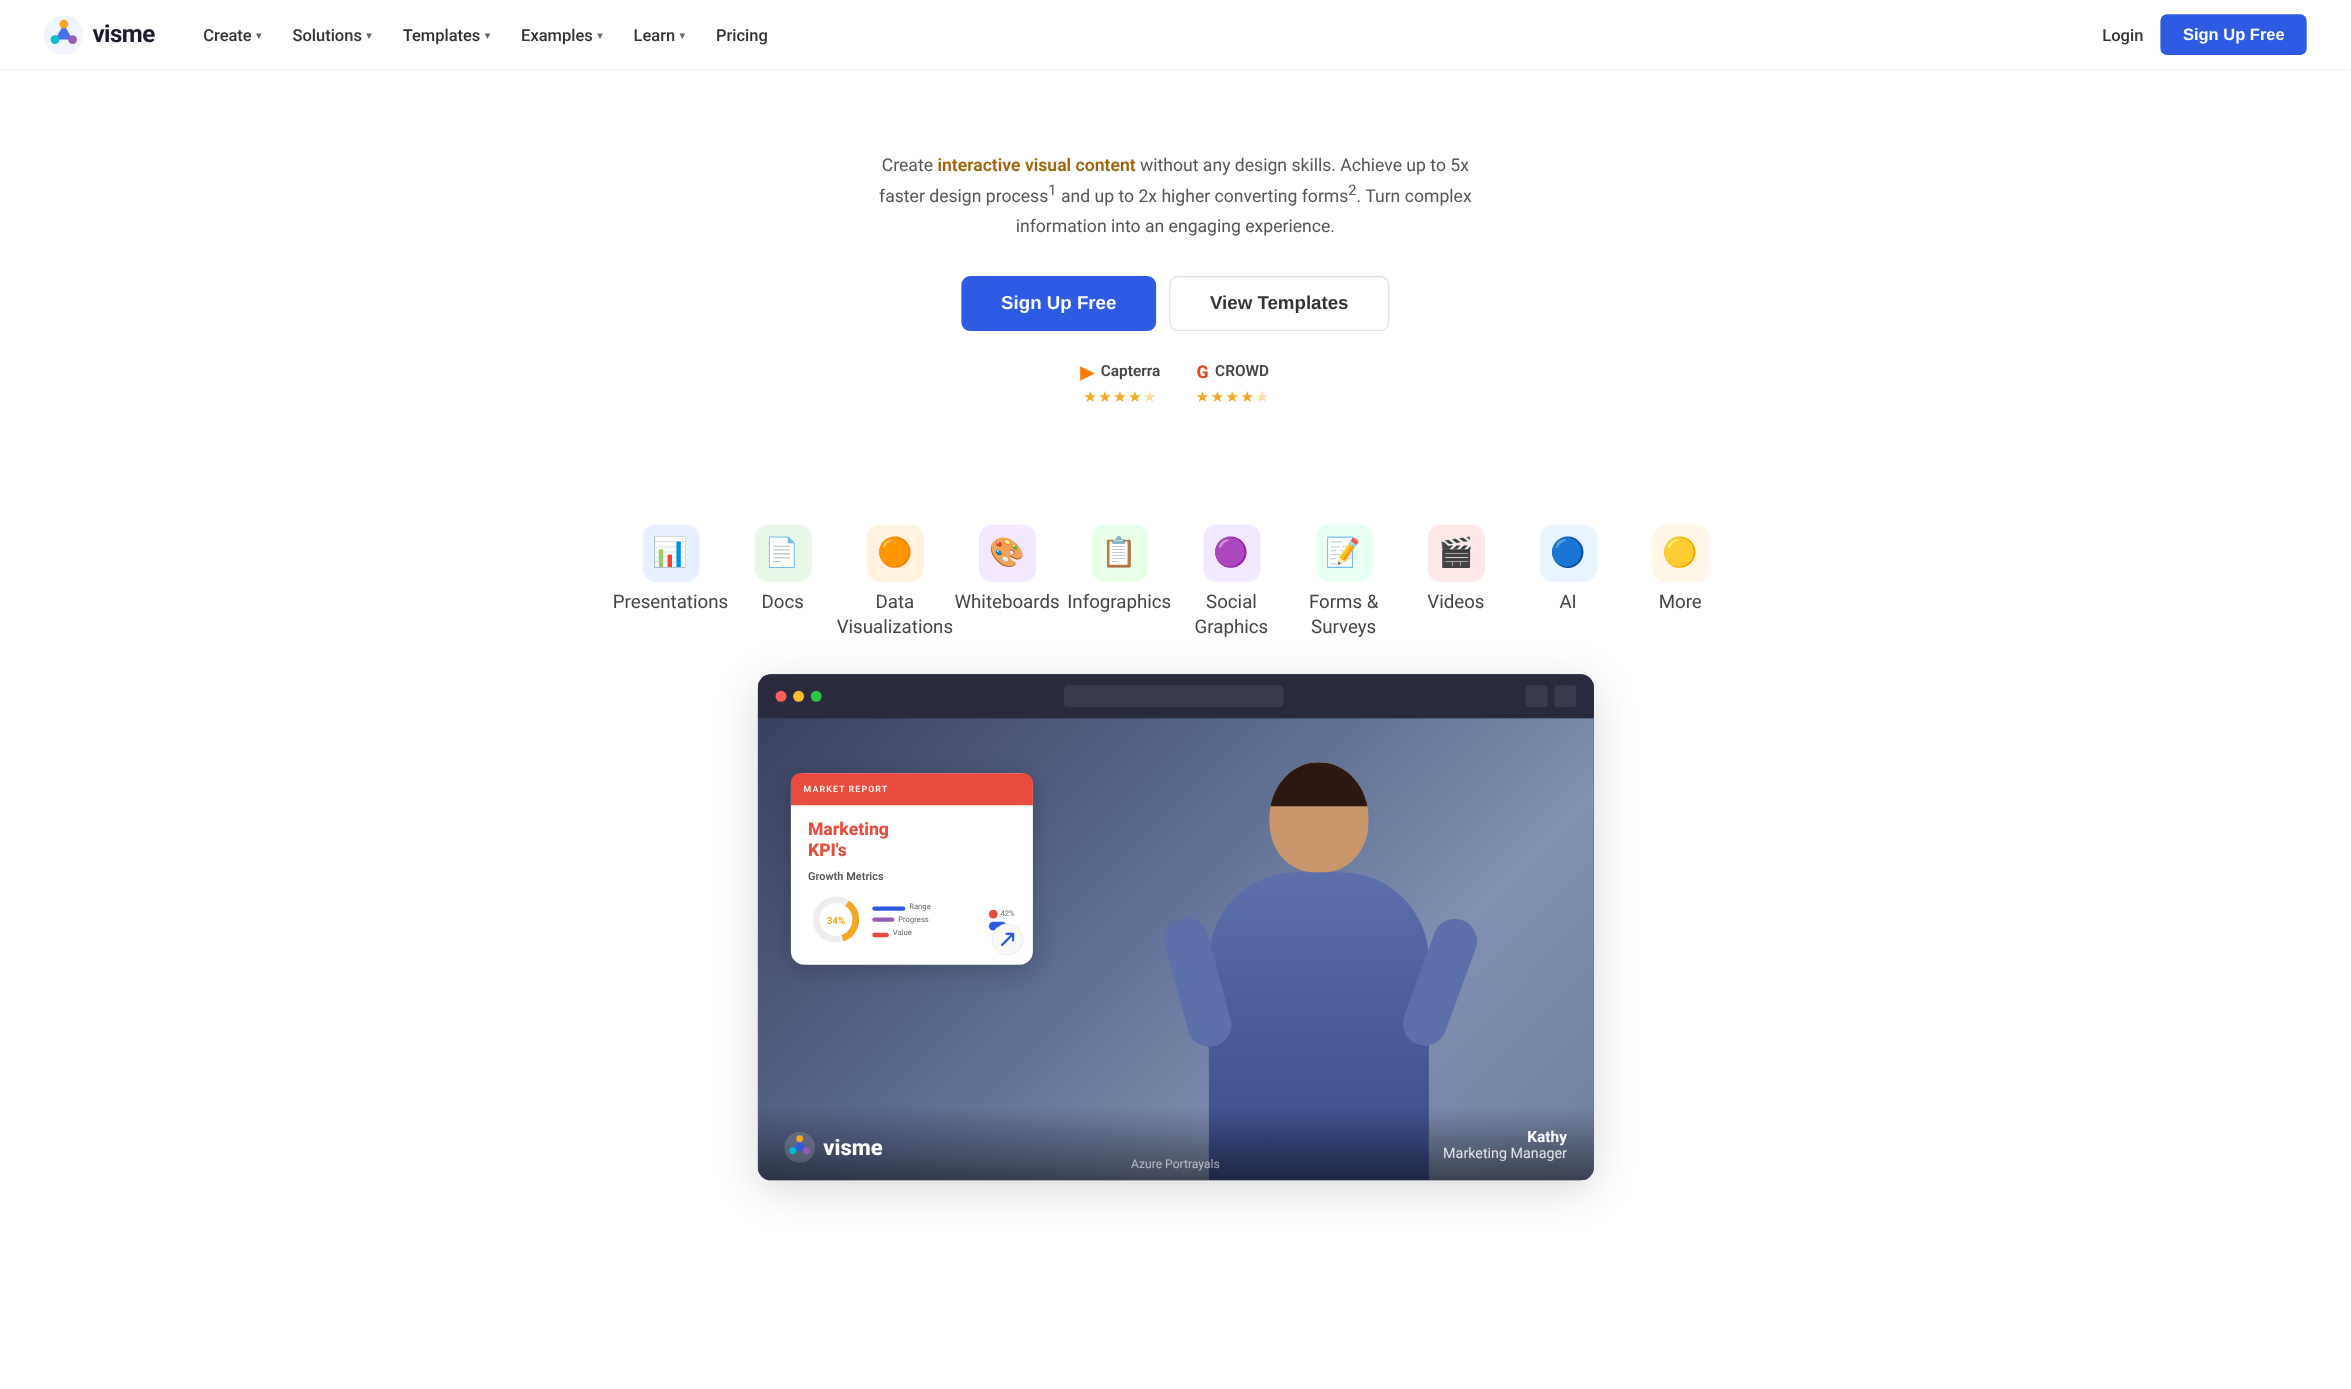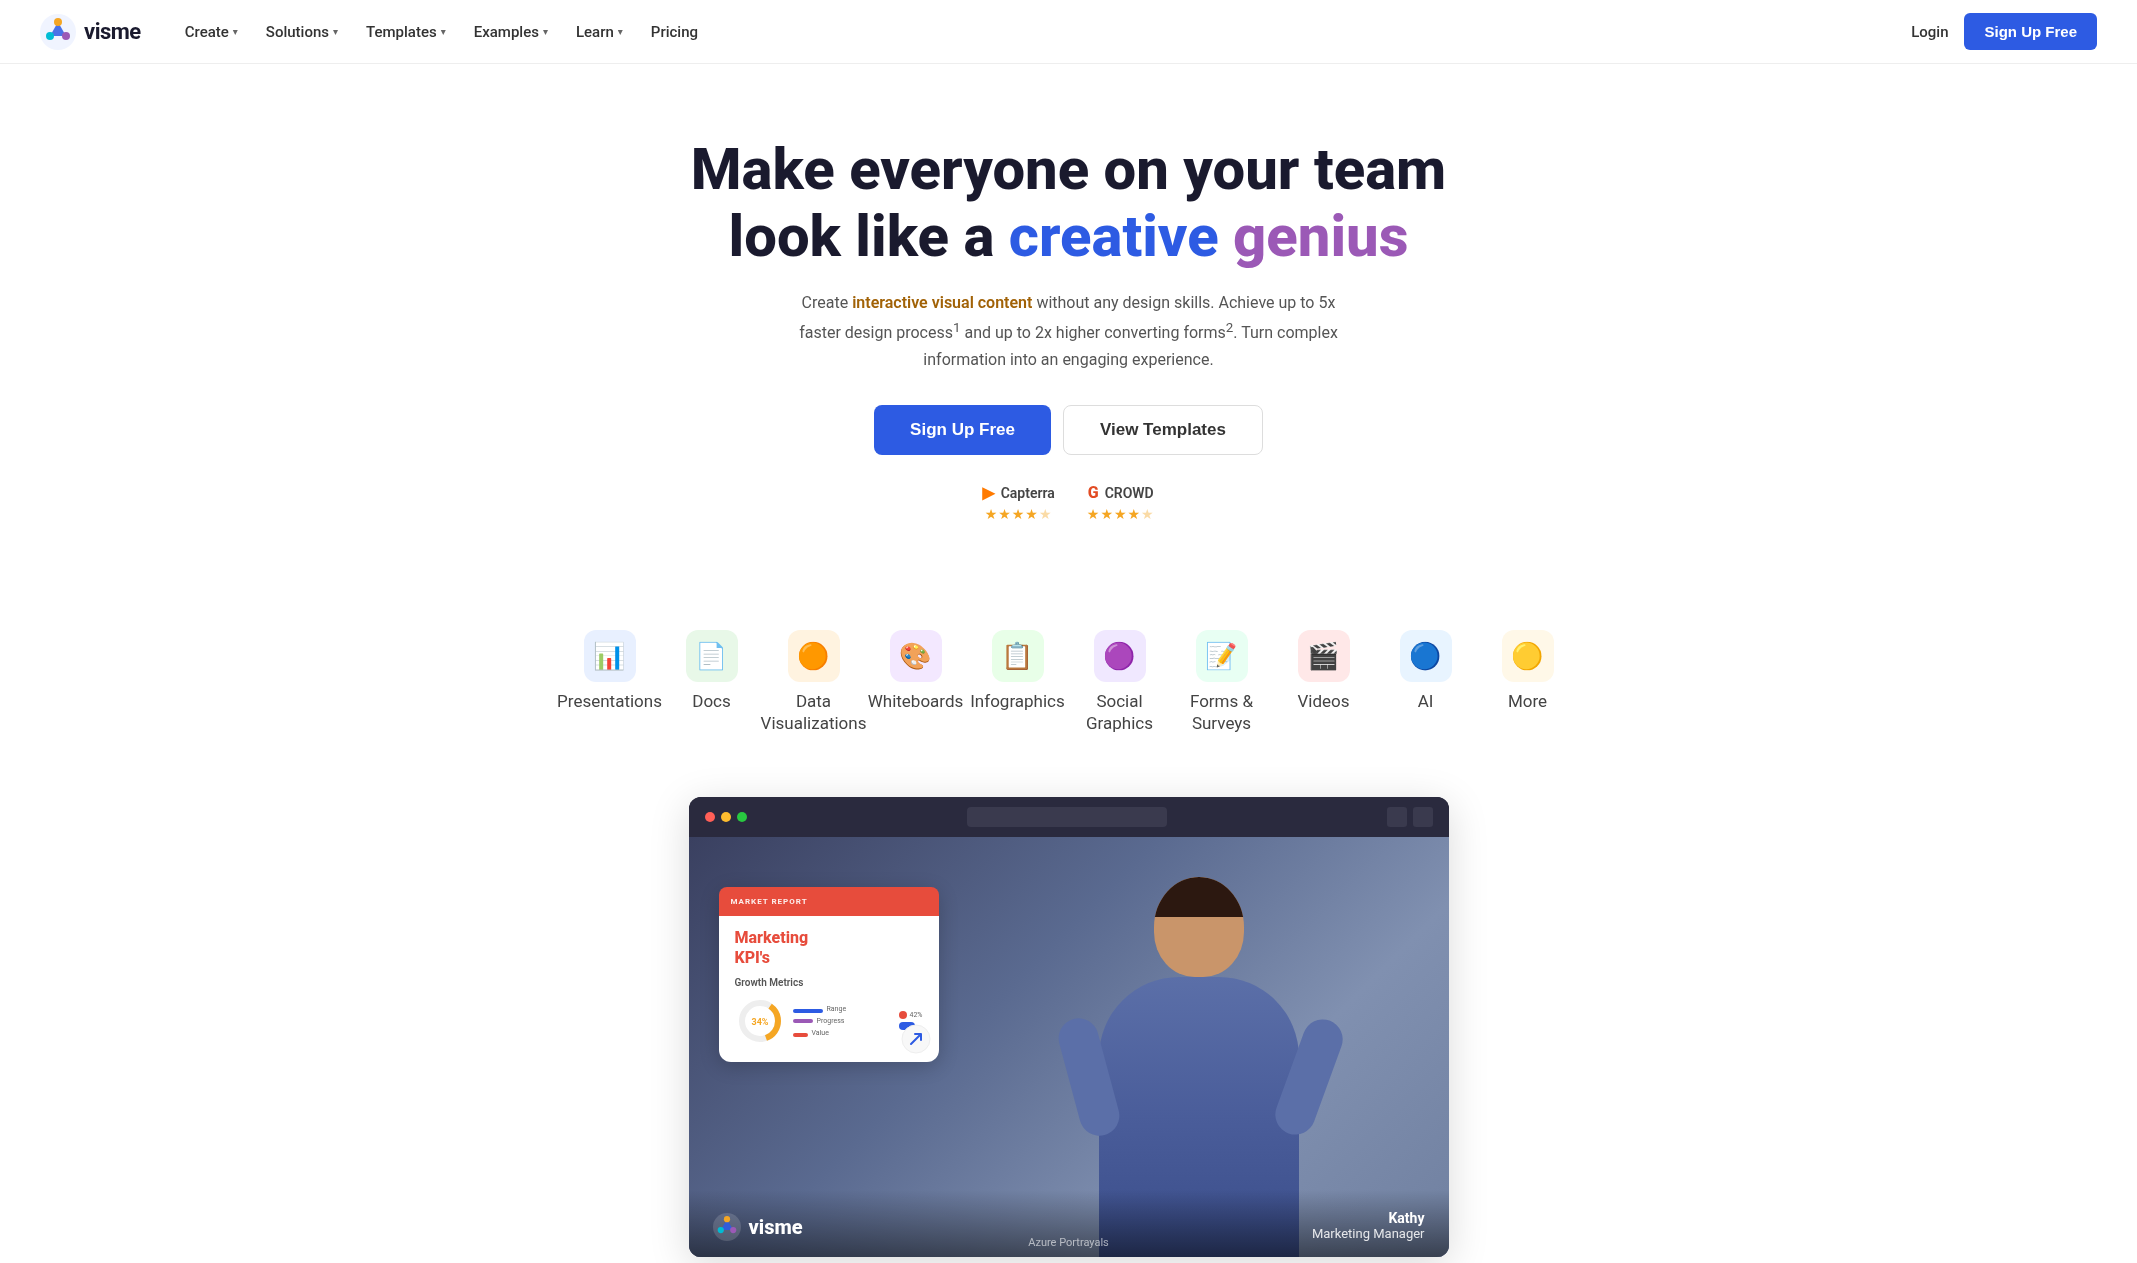--- a/index.html
+++ b/index.html
@@ -197,21 +197,20 @@
       justify-content: center;
       padding: 0 40px 60px;
     }
     .video-frame {
       width: 760px;
       border-radius: 12px;
       overflow: hidden;
       box-shadow: 0 8px 40px rgba(0,0,0,0.15);
       background: #1a1a2e;
       position: relative;
-      margin-top: 31px;
     }
     .video-titlebar {
       display: flex;
       align-items: center;
       padding: 10px 16px;
       background: #2a2a3e;
       gap: 6px;
     }
     .dot { width: 10px; height: 10px; border-radius: 50%; }
     .dot-red { background: #ff5f57; }
@@ -352,26 +351,20 @@
       <span>Pricing</span>
     </div>
   </div>
   <div class="nav-right">
     <span class="nav-login">Login</span>
     <button class="btn-signup-nav">Sign Up Free</button>
   </div>
 </nav>
 
 <section class="hero">
-  <h1 class="hero-title">
-    <span>Make everyone on your team</span>
-    <span class="line2">
-      <span>look like a </span><span class="text-creative">creative</span> <span class="text-genius">genius</span>
-    </span>
-  </h1>
   <p class="hero-subtitle">
     <span>Create </span><strong>interactive visual content</strong><span> without any design skills. Achieve up to 5x faster design process</span><sup>1</sup><span> and up to 2x higher converting forms</span><sup>2</sup><span>. Turn complex information into an engaging experience.</span>
   </p>
   <div class="hero-buttons">
     <button class="btn-signup-hero">Sign Up Free</button>
     <button class="btn-view-templates">View Templates</button>
   </div>
 
   <div class="ratings">
     <div class="rating-item">

